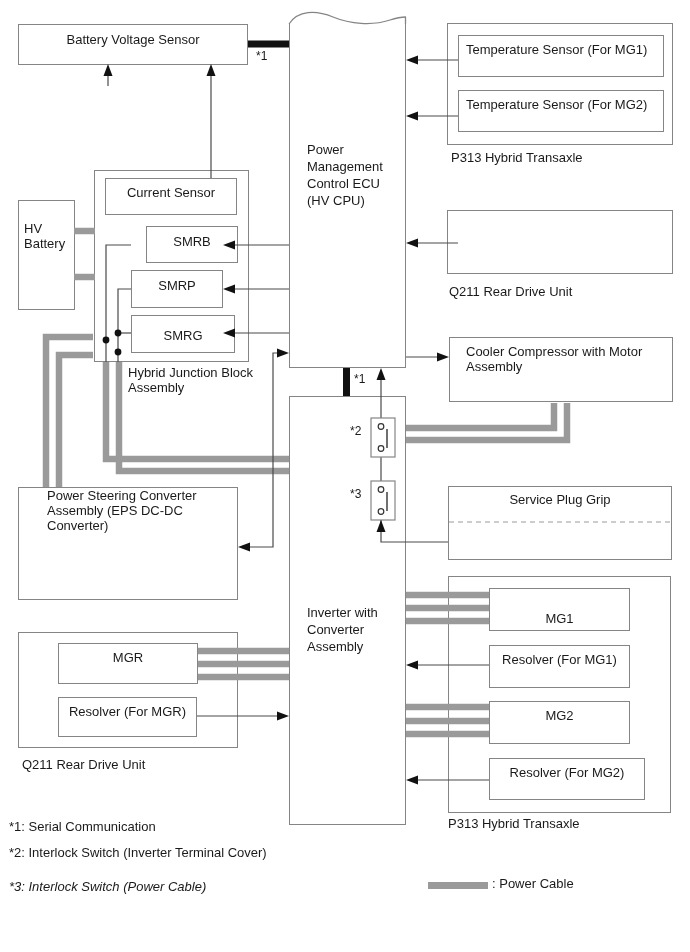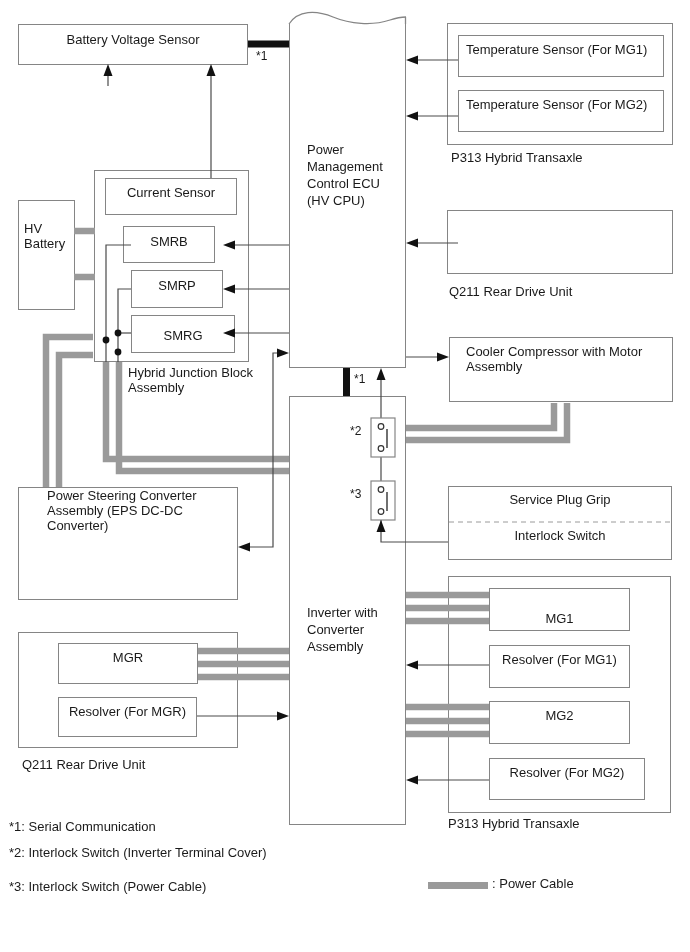--- a/index.html
+++ b/index.html
@@ -39,21 +39,21 @@
   <div class="box wrap" style="left:18px;top:200px;width:57px;height:110px;padding:20px 2px 0 5px;">
     <span>HV Battery</span>
   </div>
 
   <div class="box" style="left:94px;top:170px;width:155px;height:192px;"></div>
 
   <div class="box center" style="left:105px;top:178px;width:132px;height:37px;padding-top:6px;">
     <span>Current Sensor</span>
   </div>
 
-  <div class="box center" style="left:123px;top:226px;width:92px;height:37px;padding-top:7px;">
+  <div class="box center" style="left:146px;top:226px;width:92px;height:37px;padding-top:7px;">
     <span>SMRB</span>
   </div>
   <div class="box center" style="left:131px;top:270px;width:92px;height:38px;padding-top:7px;">
     <span>SMRP</span>
   </div>
   <div class="box center" style="left:131px;top:315px;width:104px;height:38px;padding-top:12px;">
     <span>SMRG</span>
   </div>
 
   <div class="lbl wrap" style="left:128px;top:365px;width:150px;">Hybrid Junction Block Assembly</div>
@@ -73,21 +73,20 @@
 
   <div class="box" style="left:447px;top:210px;width:226px;height:64px;"></div>
   <div class="lbl" style="left:449px;top:284px;">Q211 Rear Drive Unit</div>
 
   <div class="box wrap" style="left:449px;top:337px;width:224px;height:65px;padding:6px 8px 0 16px;">
     <span>Cooler Compressor with Motor Assembly</span>
   </div>
 
   <div class="box" style="left:448px;top:486px;width:224px;height:74px;">
     <div class="half" style="top:5px;">Service Plug Grip</div>
-    <div class="half" style="top:41px;">Interlock Switch</div>
   </div>
 
   <div class="box" style="left:289px;top:396px;width:117px;height:429px;">
     <div class="wrap ecutext" style="position:absolute;left:17px;top:207px;width:86px;">Inverter with Converter Assembly</div>
   </div>
 
   <div class="box" style="left:448px;top:576px;width:223px;height:237px;"></div>
   <div class="box center" style="left:489px;top:588px;width:141px;height:43px;padding-top:22px;">
     <span>MG1</span>
   </div>
@@ -115,21 +114,21 @@
     <span>Power Steering Converter Assembly (EPS DC-DC Converter)</span>
   </div>
 
   <div class="marker" style="left:256px;top:49px;">*1</div>
   <div class="marker" style="left:354px;top:372px;">*1</div>
   <div class="marker" style="left:350px;top:424px;">*2</div>
   <div class="marker" style="left:350px;top:487px;">*3</div>
 
   <div class="lbl" style="left:9px;top:819px;">*1: Serial Communication</div>
   <div class="lbl" style="left:9px;top:845px;">*2: Interlock Switch (Inverter Terminal Cover)</div>
-  <div class="lbl" style="left:9px;top:879px;">*3: Interlock Switch (Power Cable)</div>
+  <div class="lbl" style="left:9px;top:879px;font-style:italic;">*3: Interlock Switch (Power Cable)</div>
 
   <div class="legendbar" style="left:428px;top:882px;width:60px;height:7px;"></div>
   <div class="lbl" style="left:492px;top:876px;">: Power Cable</div>
 
   <svg id="overlay" width="690" height="952" viewBox="0 0 690 952">
 
     <g>
       <line class="cable" x1="74" y1="231" x2="95" y2="231"></line>
       <line class="cable" x1="74" y1="277" x2="95" y2="277"></line>
       <polyline class="cable" points="93,337 46,337 46,487"></polyline>

